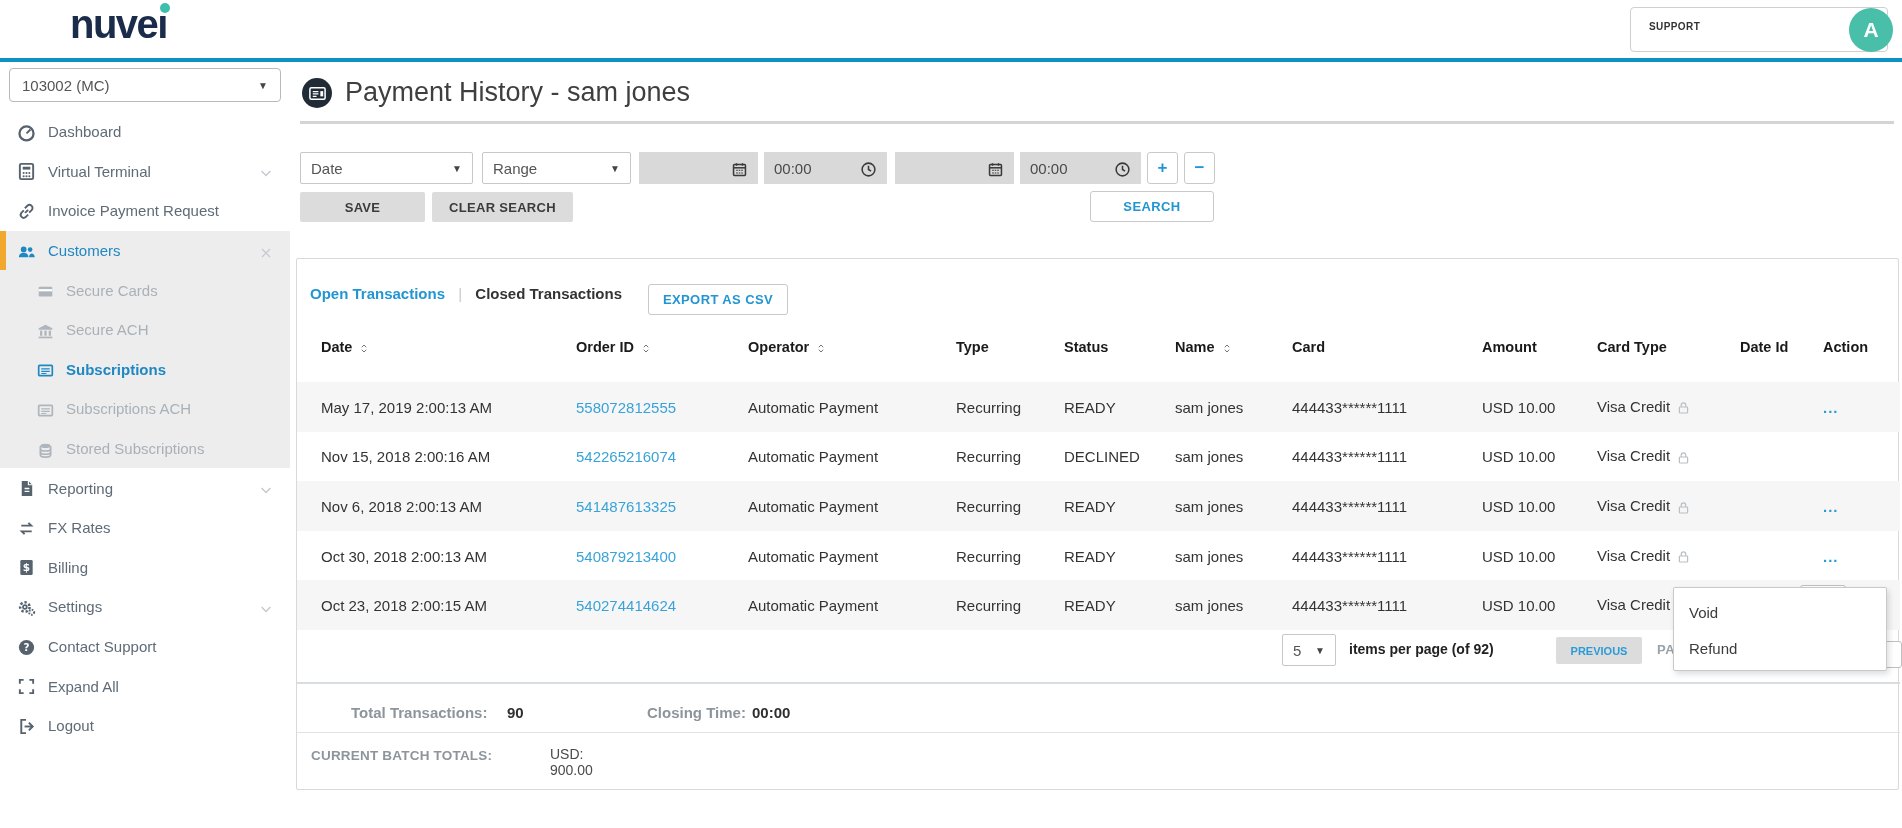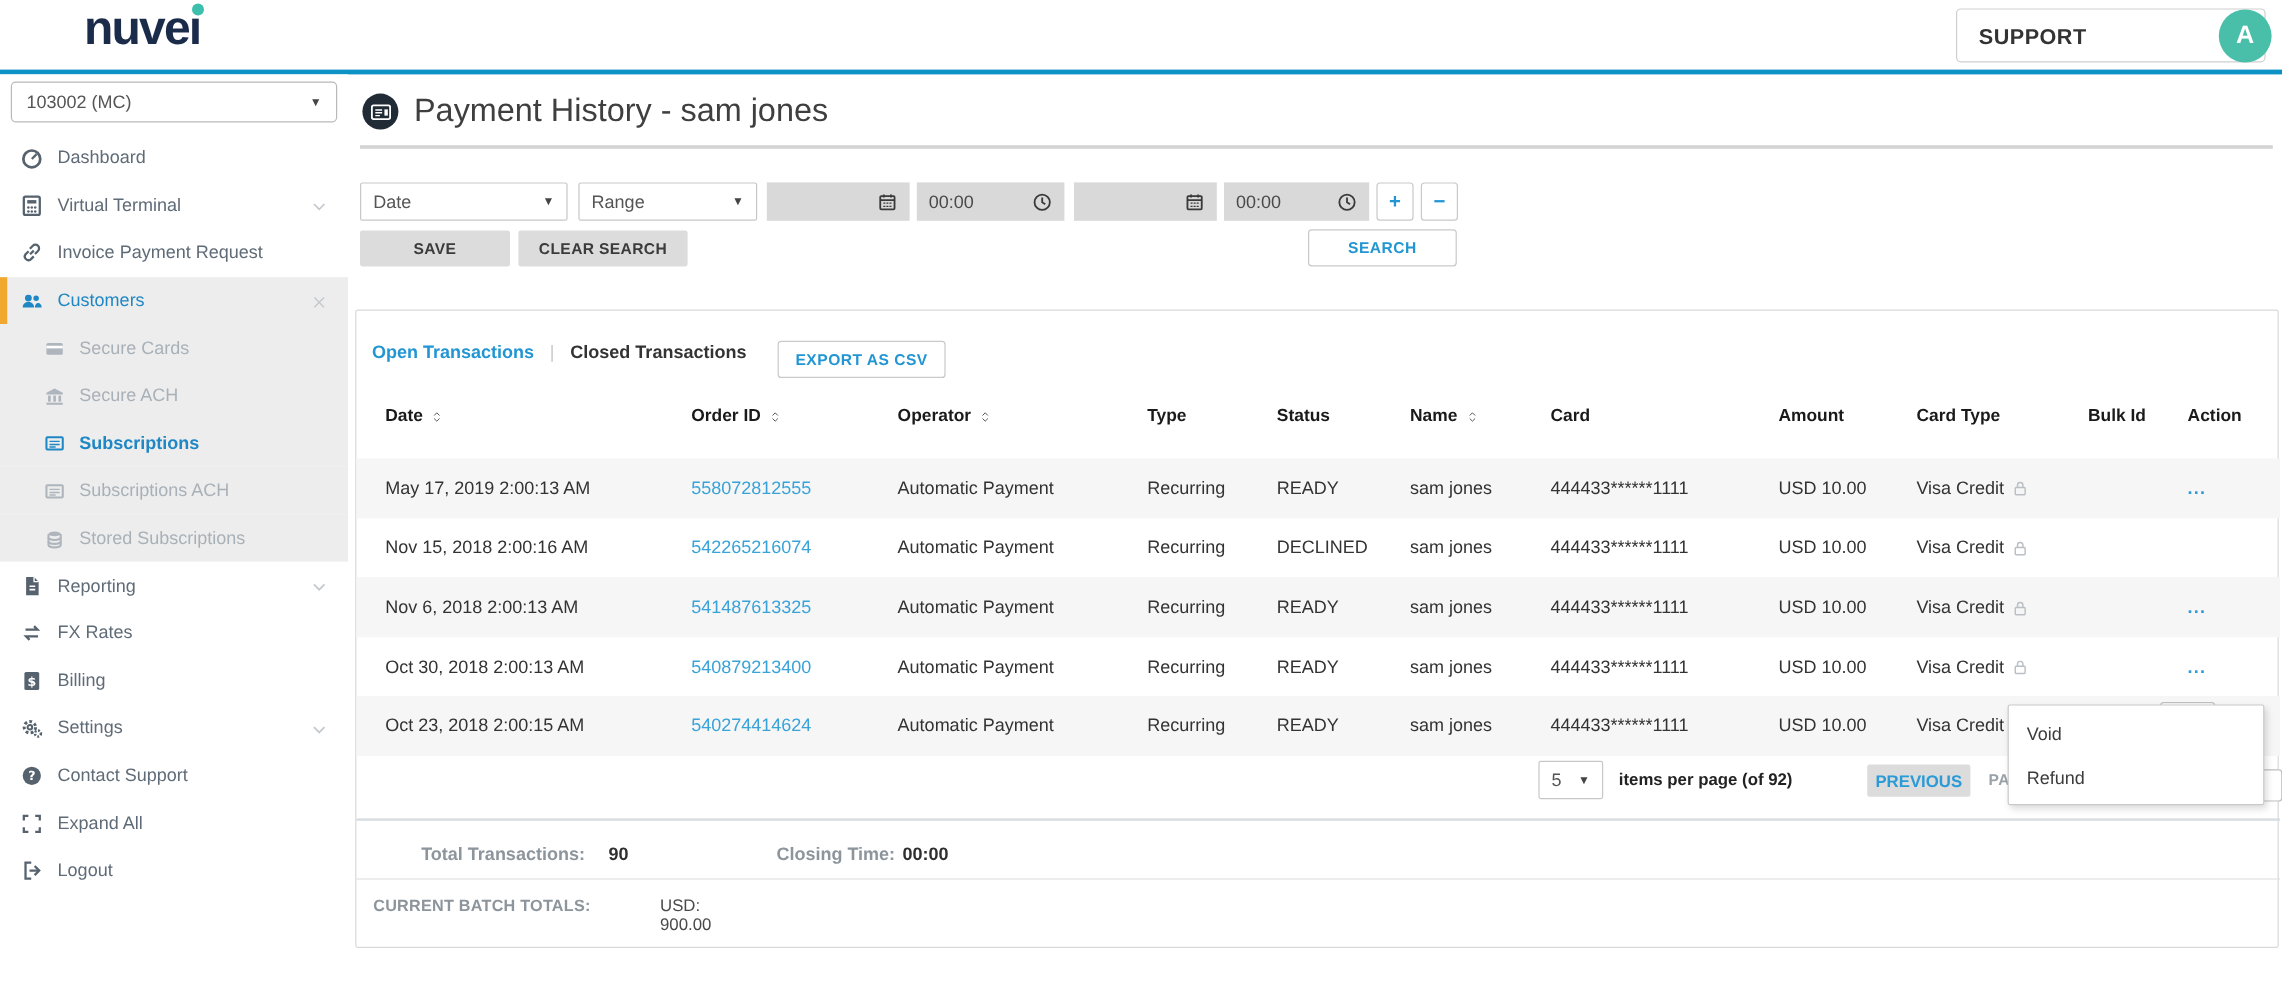--- a/index.html
+++ b/index.html
@@ -7,21 +7,21 @@
               font-family:"Liberation Sans","DejaVu Sans",sans-serif; color:#333; }
   svg.ic { display:inline-block; vertical-align:middle; }
 
   
   .topbar { position:absolute; left:0; top:0; width:1902px; height:58px; background:#fff; }
   .topbar-line { position:absolute; left:0; top:58px; width:1902px; height:4px; background:#0c92c4; }
   .logo { position:absolute; left:70px; top:2px; font-size:40px; font-weight:bold; color:#1b2b4a; letter-spacing:-1.5px; }
   .logo .i-wrap { position:relative; }
   .logo .i-dot { position:absolute; left:3px; top:1px; width:10px; height:10px; border-radius:50%; background:#3dbfad; }
   .support-box { position:absolute; left:1630px; top:7px; width:258px; height:45px; border:1px solid #cfcfcf; border-radius:4px; background:#fff; }
-  .support-label { position:absolute; left:18px; top:13px; font-size:18px; font-weight:bold; color:#333; letter-spacing:.4px; }
+  .support-label { position:absolute; left:18px; top:13px; font-size:10px; font-weight:bold; color:#333; letter-spacing:.4px; }
   .avatar { position:absolute; left:1849px; top:8px; width:44px; height:44px; border-radius:50%; background:#49bfa9; color:#fff;
             font-size:21px; font-weight:bold; display:flex; align-items:center; justify-content:center; }
 
   
   .sidebar { position:absolute; left:0; top:62px; width:290px; bottom:0; background:#fff; }
   .merchant-select { position:absolute; left:9px; top:6px; width:272px; height:34px; border:1px solid #b9b9b9; border-radius:4px;
                      background:#fff; display:flex; align-items:center; padding:0 12px; font-size:15px; color:#555; }
   .merchant-select .caret { margin-left:auto; font-size:10px; color:#444; }
   .nav { position:absolute; left:0; top:50px; width:290px; }
   .nav-item { position:relative; height:39.6px; display:flex; align-items:center; padding-left:17px; font-size:15px;
@@ -73,21 +73,21 @@
   .tr.stripe { background:#f6f6f6; }
   .td { position:absolute; top:50%; transform:translateY(-50%); font-size:15px; color:#333; white-space:nowrap; }
   .td.link { color:#39a3d8; cursor:pointer; }
   .td .lock { width:15px; height:15px; color:#b9bfc4; margin-left:6px; }
   .td.dots { color:#2b9bd7; font-weight:bold; font-size:15px; letter-spacing:1px; cursor:pointer; }
 
   .pagination { position:absolute; left:0; top:375px; width:1603px; height:34px; }
   .psize { left:985px; top:0; width:54px; }
   .pitems { position:absolute; left:1052px; top:7px; font-size:14px; font-weight:bold; color:#222; }
   .prev-btn { left:1259px; top:3px; width:86px; height:27px; background:#dcdcdc; border:none; border-radius:2px; color:#2b9bd7;
-              font-weight:bold; font-size:14px; display:flex; align-items:center; justify-content:center; position:absolute; cursor:pointer; }
+              font-weight:bold; font-size:11px; display:flex; align-items:center; justify-content:center; position:absolute; cursor:pointer; }
   .page-label { position:absolute; left:1360px; top:8px; font-size:13px; font-weight:bold; color:#9aa2a9; letter-spacing:.5px; }
   .pag-divider { position:absolute; left:0; top:423px; width:1603px; height:2px; background:#d7dde0; }
   .summary-row { position:absolute; left:18px; top:437px; width:1570px; height:40px;margin-left:36px; }
   .sum-label { font-size:15px; font-weight:bold; color:#8d959c; }
   .sum-value { font-size:15px; font-weight:bold; color:#2f2f2f; }
   .sum-divider { position:absolute; left:0; top:473px; width:1603px; height:1px; background:#e2e2e2; }
   .batch-row { position:absolute; left:14px; top:487px; height:30px; }
   .batch-label { font-size:13.5px; font-weight:bold; color:#8d959c; letter-spacing:.2px; }
   .batch-value { position:absolute; left:239px; top:0; font-size:14px; color:#4a4a4a; }
 
@@ -338,21 +338,21 @@
           </svg></span></div>
       <div class="th" style="left: 659px;"><span>Type</span></div>
       <div class="th" style="left: 767px;"><span>Status</span></div>
       <div class="th" style="left: 878px;"><span>Name</span><span class="sort"><svg class="ic" width="10" height="15" viewBox="0 0 20 20" fill="currentColor">
             <path d="M5.5 7.5L10 3l4.5 4.5" fill="none" stroke="currentColor" stroke-width="1.5"></path>
             <path d="M5.5 12.5L10 17l4.5-4.5" fill="none" stroke="currentColor" stroke-width="1.5"></path>
           </svg></span></div>
       <div class="th" style="left: 995px;"><span>Card</span></div>
       <div class="th" style="left: 1185px;"><span>Amount</span></div>
       <div class="th" style="left: 1300px;"><span>Card Type</span></div>
-      <div class="th" style="left: 1443px;"><span>Bulk Id</span></div>
+      <div class="th" style="left: 1443px;"><span>Date Id</span></div>
       <div class="th" style="left: 1526px;"><span>Action</span></div>
     </div>
   <div class="tbody">
       <div class="tr stripe" style="top: 0px;">
         <span class="td" style="left: 24px;">May 17, 2019 2:00:13 AM</span>
         <span class="td link" style="left: 279px;">558072812555</span>
         <span class="td" style="left: 451px;">Automatic Payment</span>
         <span class="td" style="left: 659px;">Recurring</span>
         <span class="td" style="left: 767px;">READY</span>
         <span class="td" style="left: 878px;">sam jones</span>

